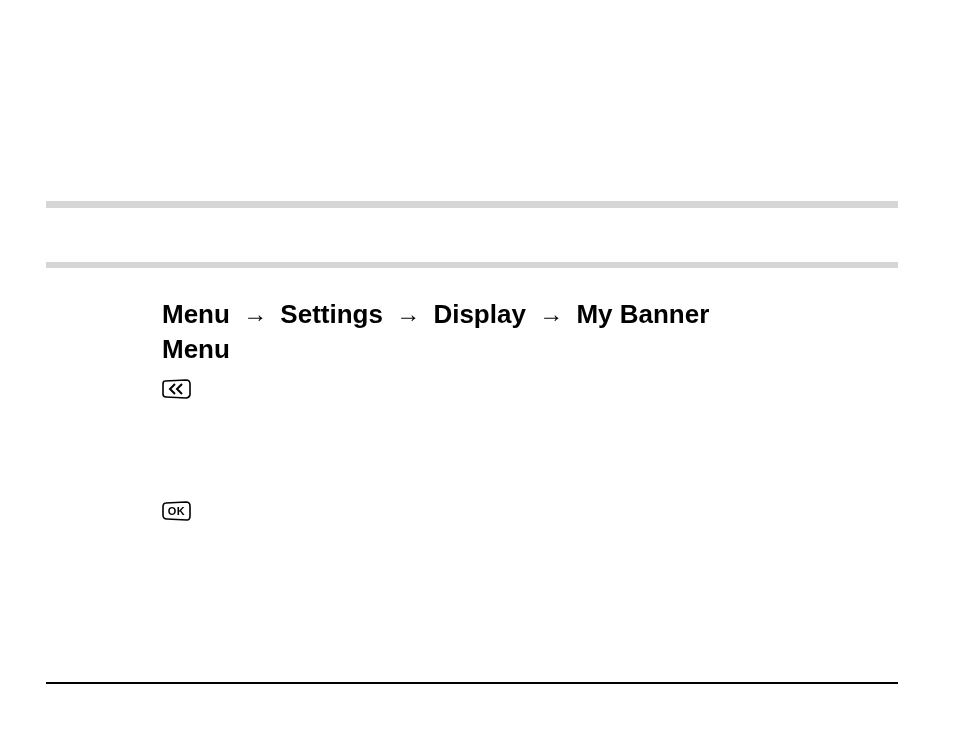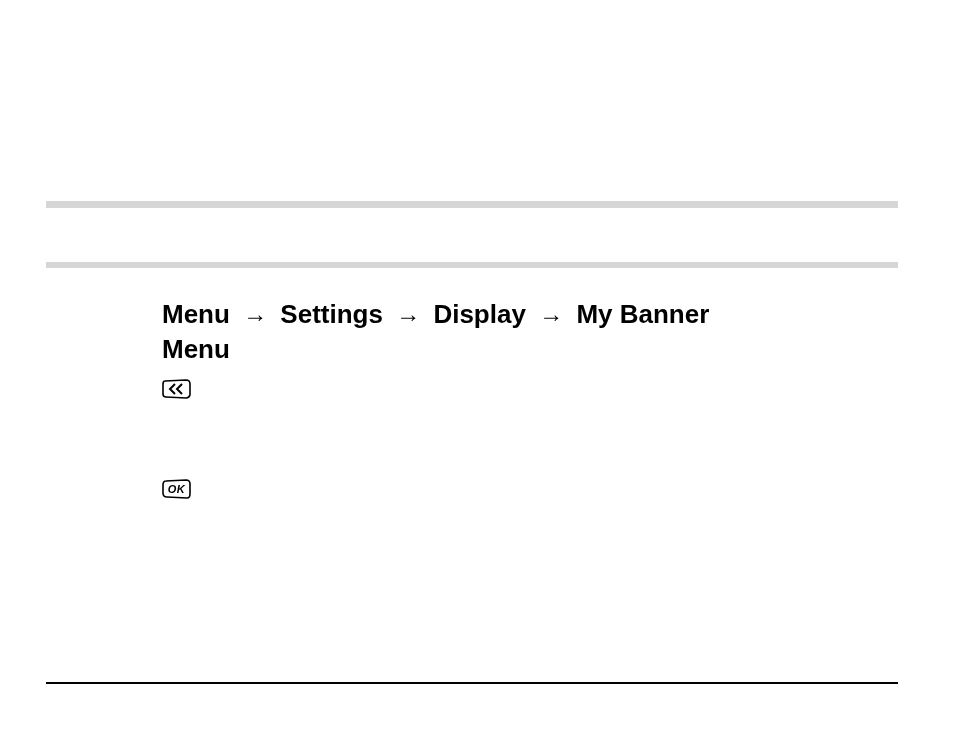--- a/index.html
+++ b/index.html
@@ -55,21 +55,21 @@
     font-size: 24px;
     padding: 0 6px;
     position: relative;
     top: -1px;
   }
   .icon-row {
     position: absolute;
     left: 162px;
   }
   .icon-back-row { top: 378px; }
-  .icon-ok-row   { top: 479px; font-style: italic; }
+  .icon-ok-row   { top: 501px; }
 
   
   .key-icon {
     display: inline-block;
     vertical-align: middle;
   }
 </style>
 </head>
 <body>
 

